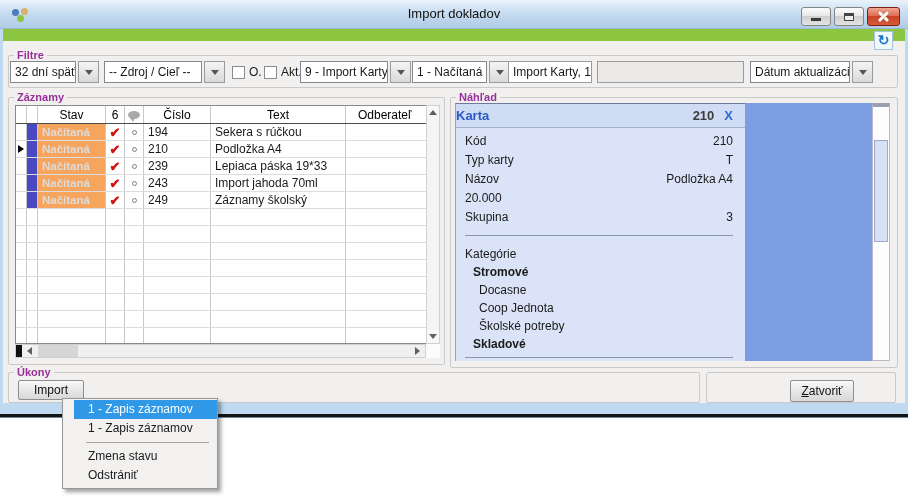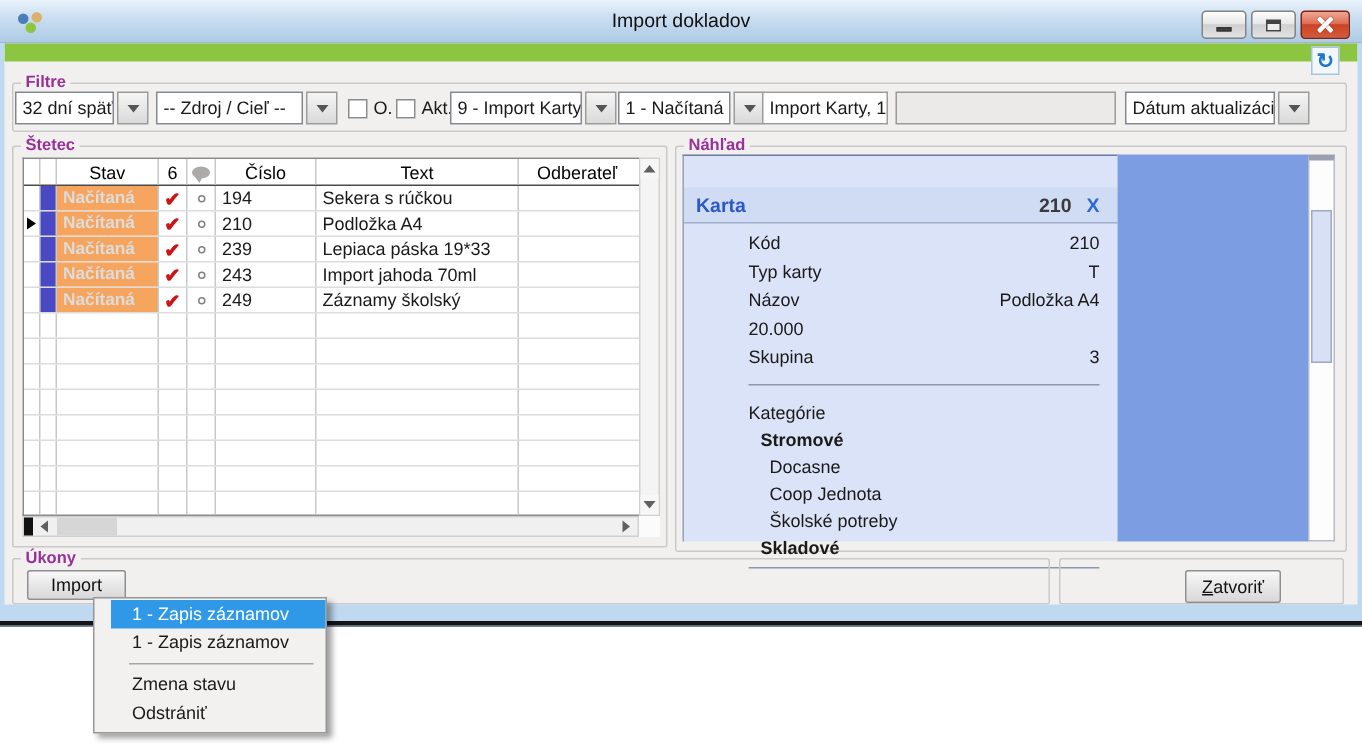--- a/index.html
+++ b/index.html
@@ -108,21 +108,21 @@
             align-items:center; justify-content:center; }
   .hthumb { position:absolute; left:22px; top:0; width:40px; height:12px; background:#D6D6D6; }
   .hbtn-r { position:absolute; right:1px; top:0; width:13px; height:12px; display:flex;
             align-items:center; justify-content:center; }
   .corner { position:absolute; left:426px; top:344px; width:14px; height:14px; background:#FBFBFB; }
 
   
   .card { position:absolute; left:455px; top:103px; width:290px; height:258px;
           background:#DAE3F7; border-top:1px solid #6E7A99; border-left:1px solid #98A2BC; }
   .card-header { height:24px; background:#D0DCF4; border-bottom:1px solid #A3AFCE;
-                 display:flex; align-items:center; padding:0 12px 0 8px;margin-top:21px; }
+                 display:flex; align-items:center; padding:0 12px 0 0; }
   .card-title { font-size:13px; font-weight:bold; color:#2B59C8; flex:1; }
   .card-num { font-size:13px; font-weight:bold; color:#3A3A3A; }
   .card-x { font-size:13px; font-weight:bold; color:#2F6BD0; margin-left:10px; }
   .fieldrow { height:19px; display:flex; align-items:center; padding:0 12px 0 9px; }
   .fieldrow .fl { flex:1; }
   .fieldrow .fv { text-align:right; }
   .sep { height:1px; background:#8C96AC; margin:9px 12px 8px 9px; }
   .cat-label { height:19px; display:flex; align-items:center; padding-left:9px; }
   .cat { height:18px; display:flex; align-items:center; padding-left:23px; }
   .cat.bold { font-weight:bold; padding-left:17px; }
@@ -215,21 +215,21 @@
   <div class="tinput" style="left:508px; top:61px; width:84px;">Import Karty, 12</div>
   <div class="tinput gray" style="left:597px; top:61px; width:147px;"></div>
   <div class="combo" style="left:750px; top:61px;">
     <div class="combo-val" style="width:100px;">Dátum aktualizácie</div>
     <div class="combo-btn">
         <span class="tri-dn"></span>
       </div>
   </div>
 
   <div class="grp" style="left:8px; top:97px; width:437px; height:268px;"></div>
-  <div class="grp-label" style="left:14px; top:91px;">Štetec</div>
+  <div class="grp-label" style="left:14px; top:91px;">Záznamy</div>
 
   <div class="table">
     <div class="trow head">
       <div class="td c-sel"></div>
       <div class="td c-blue"></div>
       <div class="td c-stav">Stav</div>
       <div class="td c-six">6</div>
       <div class="td c-ball">
           <span class="balloon"></span>
         </div>
@@ -415,21 +415,21 @@
 
   <div class="grp" style="left:450px; top:97px; width:448px; height:271px;"></div>
   <div class="grp-label" style="left:456px; top:91px;">Náhľad</div>
 
   <div class="card">
     <div class="card-header">
       <span class="card-title">Karta</span>
       <span class="card-num">210</span>
       <span class="card-x">X</span>
     </div>
-    <div style="padding-top:3px;padding-left:34px;">
+    <div style="padding-top:3px;">
       <div class="fieldrow">
         <span class="fl">Kód</span>
           <span class="fv">210</span>
       </div>
       <div class="fieldrow">
         <span class="fl">Typ karty</span>
           <span class="fv">T</span>
       </div>
       <div class="fieldrow">
         <span class="fl">Názov</span>

